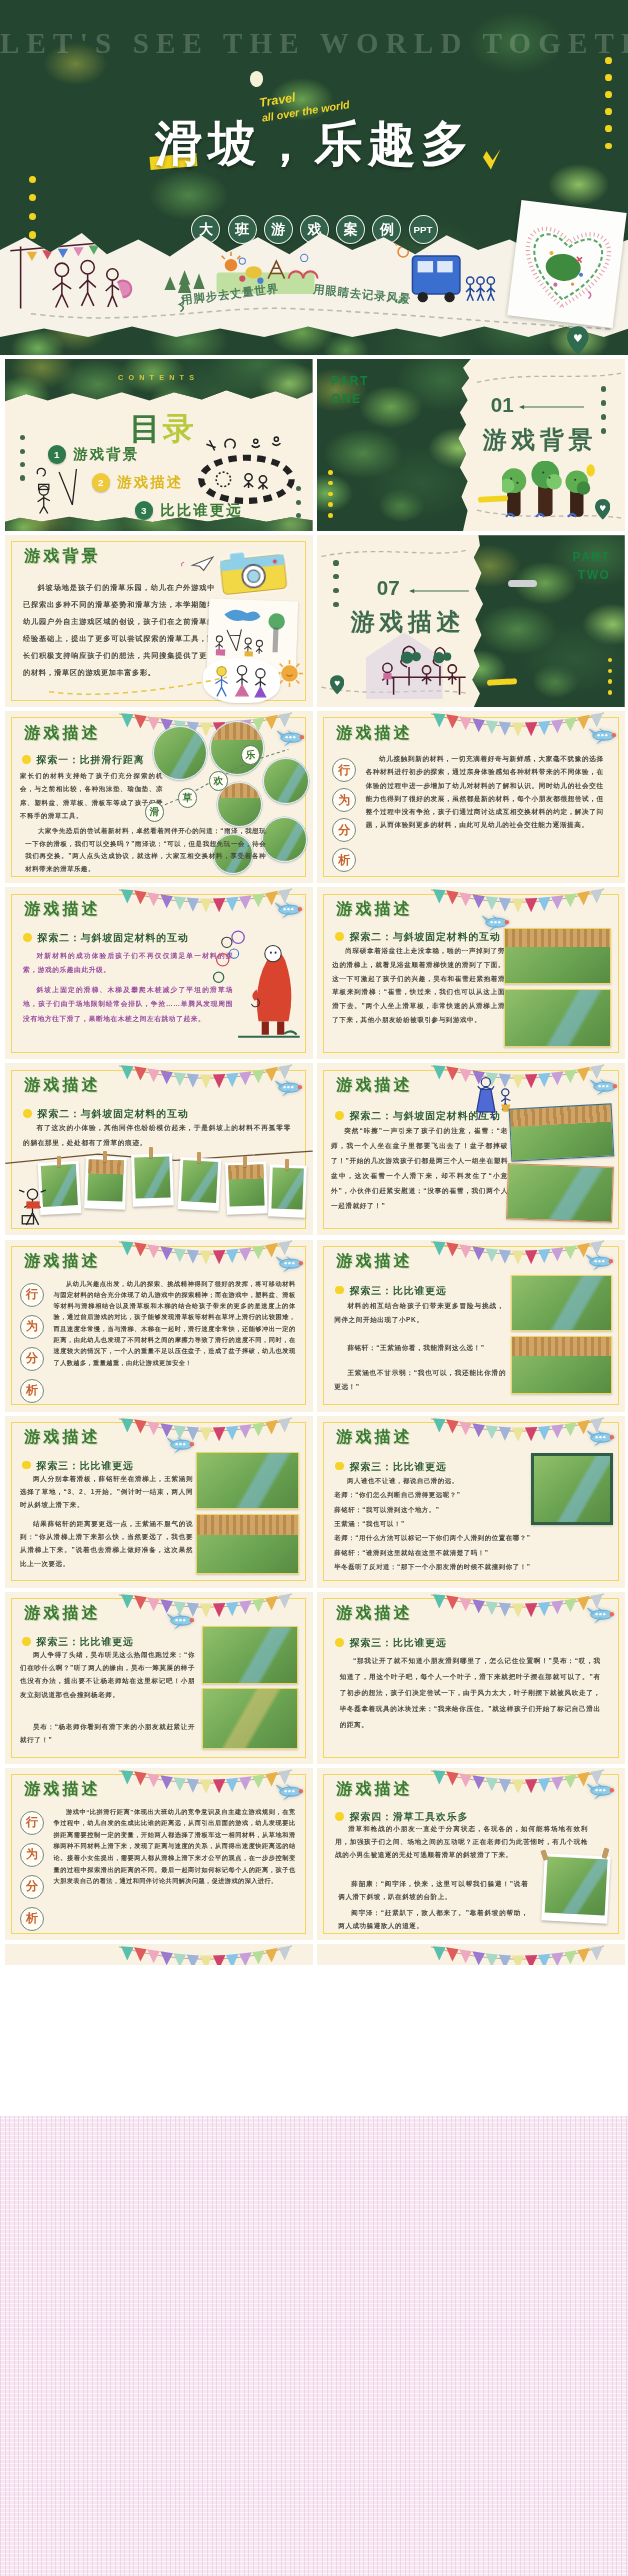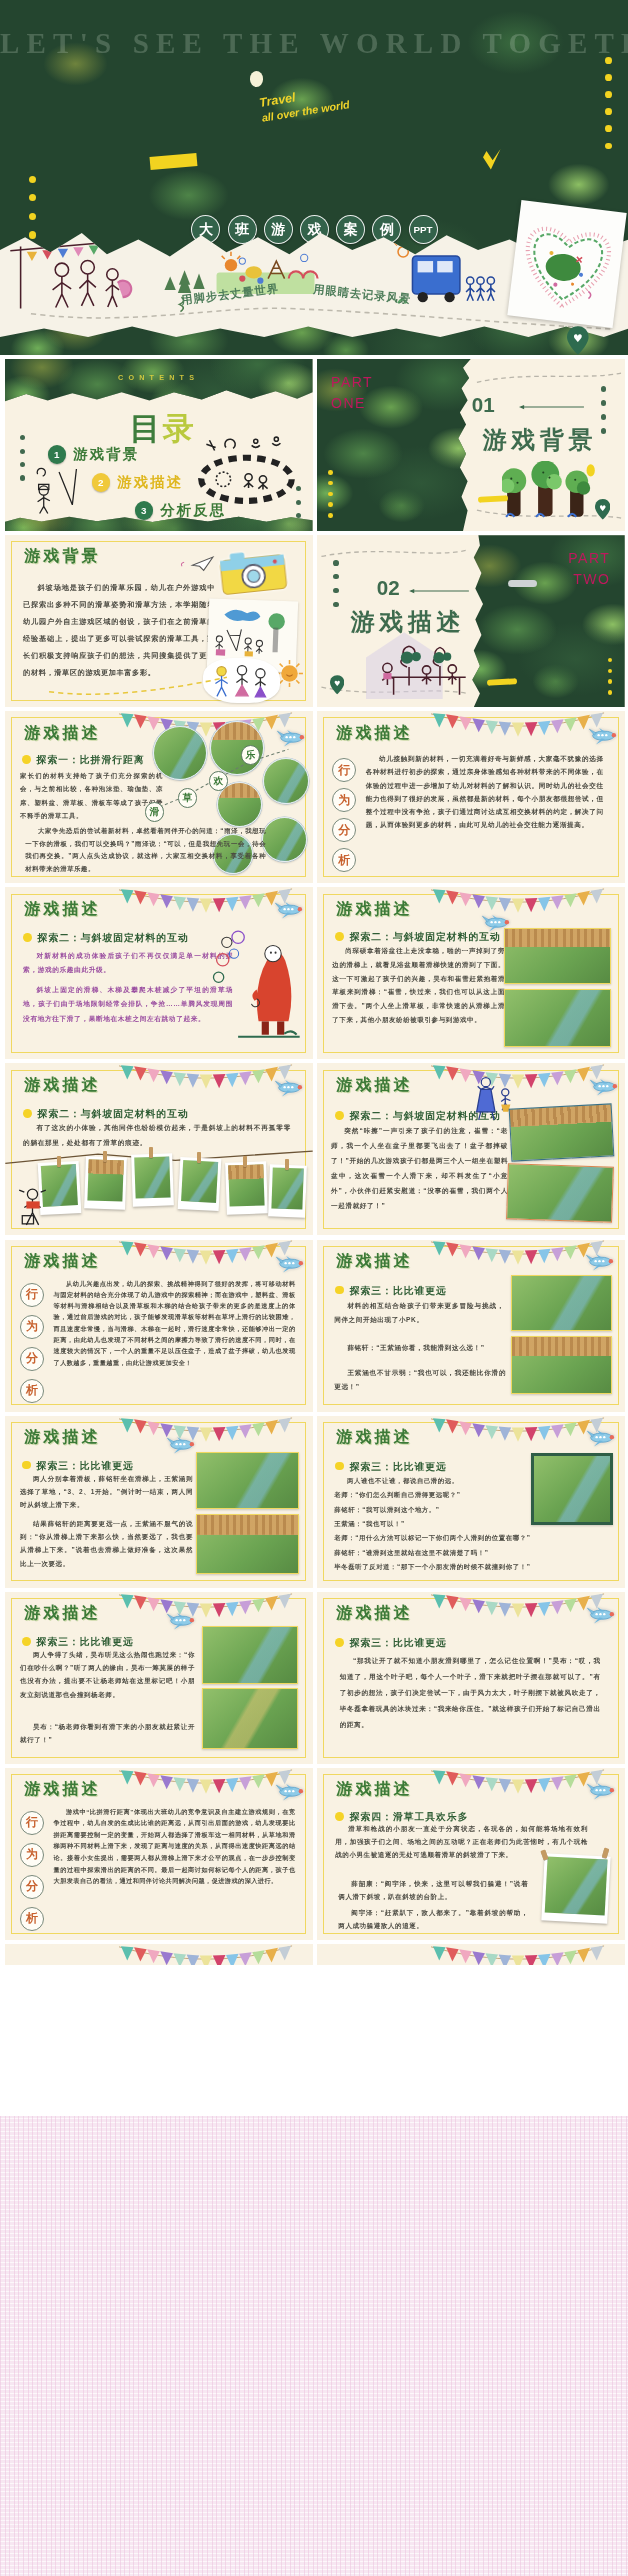--- a/index.html
+++ b/index.html
@@ -93,21 +93,21 @@
   .toc-label{font-size:14.4px;font-weight:900;letter-spacing:2.1px;}
   .tg .toc-num{background:#2f7a4d;} .tg .toc-label{color:#3c7a38;}
   .ty .toc-num{background:#f0c93a;} .ty .toc-label{color:#dfb71f;}
   .c-contents .dots-l{left:15.5px;top:72px;} .c-contents .dots-l i{width:5.2px;height:5.2px;margin:4.1px 0;}
   .c-contents .dots-r{right:11.3px;top:123px;} .c-contents .dots-r i{width:5.2px;height:5.2px;margin:4.1px 0;}
 
   
   .half{position:absolute;top:0;bottom:0;width:50%;overflow:hidden;}
   .c-part1 .half{left:0;clip-path:polygon(0 0,100% 0,95% 5%,99% 11%,94% 17%,98% 24%,93% 31%,97% 38%,92% 46%,97% 55%,93% 63%,98% 71%,94% 80%,98% 88%,95% 100%,0 100%);}
   .c-part2 .half{right:0;clip-path:polygon(5% 0,100% 0,100% 100%,2% 100%,6% 92%,1% 84%,6% 76%,2% 67%,7% 58%,3% 49%,8% 40%,3% 31%,7% 22%,2% 13%,6% 6%);}
-  .part-label{position:absolute;color:#be185d;font-size:14px;font-weight:400;letter-spacing:1.5px;line-height:1.5;width:57px;}
+  .part-label{position:absolute;color:#15803d;font-size:12px;font-weight:700;letter-spacing:1.5px;line-height:1.5;width:57px;}
   .c-part1 .part-label{left:14.4px;top:13.4px;}
   .c-part2 .part-label{right:14.4px;top:12.4px;text-align:right;}
   .pnum{position:absolute;font-size:20.6px;font-weight:800;color:#3e6b4e;}
   .parrow{position:absolute;}
   .ptitle{position:absolute;font-size:24px;font-weight:900;color:#3e6b4e;letter-spacing:4.6px;}
   .ydash{position:absolute;width:30px;height:5.7px;background:#f2d320;border-radius:3.1px;transform:rotate(-3deg);}
   .curve{position:absolute;left:0;width:100%;height:20.6px;}
   .graybar{position:absolute;width:29px;height:6.7px;background:#cfd2d4;border-radius:3.6px;}
   .house-sil{position:absolute;width:77px;height:67px;background:#d9d0e6;opacity:.55;clip-path:polygon(50% 0,100% 38%,100% 100%,0 100%,0 38%);}
 
@@ -185,20 +185,21 @@
       <div class="river r2"></div>
     </div>
     <div class="cover-eyebrow">LET'S SEE THE WORLD TOGETHER</div>
     <div class="cover-moon"></div>
     <div class="cover-script">
       <span>Travel</span>
       <small>all over the world</small>
     </div>
     <div class="hl1"></div>
     <div class="hl2"></div>
+    <h1 class="cover-title" style="margin:0">滑坡，乐趣多</h1>
     <div class="badges">
       <span class="badge">大</span>
       <span class="badge">班</span>
       <span class="badge">游</span>
       <span class="badge">戏</span>
       <span class="badge">案</span>
       <span class="badge">例</span>
       <span class="badge ppt">PPT</span>
     </div>
     <div class="dots yellow cover-dots-l">
@@ -315,21 +316,21 @@
       <div class="toc-item tg" style="left:43px;top:86px;">
         <span class="toc-num">1</span>
         <span class="toc-label">游戏背景</span>
       </div>
       <div class="toc-item ty" style="left:87px;top:114px;">
         <span class="toc-num">2</span>
         <span class="toc-label">游戏描述</span>
       </div>
       <div class="toc-item tg" style="left:130px;top:142px;">
         <span class="toc-num">3</span>
-        <span class="toc-label">分析反思</span>
+        <span class="toc-label">比比谁更远</span>
       </div>
       <div class="dots green dots-l">
           <i></i>
           <i></i>
           <i></i>
           <i></i>
         </div>
       <div class="dots green dots-r">
           <i></i>
           <i></i>
@@ -380,21 +381,21 @@
           <i style="width:5.7px;height:5.7px;margin:4.1px 0;"></i>
           <i style="width:5.7px;height:5.7px;margin:4.1px 0;"></i>
         </div>
       <div class="dots yellow" style="left:11.3px;bottom:10.3px;">
           <i style="width:4.6px;height:4.6px;margin:3.1px 0;"></i>
           <i style="width:4.6px;height:4.6px;margin:3.1px 0;"></i>
           <i style="width:4.6px;height:4.6px;margin:3.1px 0;"></i>
           <i style="width:4.6px;height:4.6px;margin:3.1px 0;"></i>
           <i style="width:4.6px;height:4.6px;margin:3.1px 0;"></i>
         </div>
-      <div class="pnum" style="left:155px;top:34px;">01</div>
+      <div class="pnum" style="left:174px;top:34px;">01</div>
       <svg class="parrow" style="left:202px;top:45px;" width="67" height="6.2" viewBox="0 0 130 12">
           <line x1="4" y1="6" x2="126" y2="6" stroke="#3e6b4e" stroke-width="2"></line>
           <polygon points="0,6 10,2 10,10" fill="#3e6b4e"></polygon>
         </svg>
       <div class="ptitle" style="left:166px;top:65px;">游戏背景</div>
       <svg style="position:absolute;left:185px;top:102px;" width="98" height="58" viewBox="0 0 190 112">
           <use href="#trees3"></use>
         </svg>
       <div class="ydash" style="left:161px;top:137px;"></div>
       <svg style="position:absolute;right:14.4px;bottom:11.3px;" width="15.5" height="20.6" viewBox="0 0 28 37">
@@ -491,21 +492,21 @@
           <i style="width:5.7px;height:5.7px;margin:4.1px 0;"></i>
           <i style="width:5.7px;height:5.7px;margin:4.1px 0;"></i>
           <i style="width:5.7px;height:5.7px;margin:4.1px 0;"></i>
         </div>
       <div class="dots yellow" style="right:12.4px;bottom:9.3px;">
           <i style="width:4.6px;height:4.6px;margin:3.1px 0;"></i>
           <i style="width:4.6px;height:4.6px;margin:3.1px 0;"></i>
           <i style="width:4.6px;height:4.6px;margin:3.1px 0;"></i>
           <i style="width:4.6px;height:4.6px;margin:3.1px 0;"></i>
         </div>
-      <div class="pnum" style="left:60px;top:41px;">02</div>
+      <div class="pnum" style="left:60px;top:41px;">07</div>
       <svg class="parrow" style="left:92px;top:53px;" width="62" height="6.2" viewBox="0 0 120 12">
           <line x1="4" y1="6" x2="116" y2="6" stroke="#3e6b4e" stroke-width="2"></line>
           <polygon points="0,6 10,2 10,10" fill="#3e6b4e"></polygon>
         </svg>
       <div class="ptitle" style="left:34px;top:71px;">游戏描述</div>
       <div class="house-sil" style="left:49px;top:97px;"></div>
       <svg style="position:absolute;left:56px;top:106px;" width="103" height="57" viewBox="0 0 200 110">
         <g stroke="#4a1f2b" stroke-width="3" fill="none">
           <path d="M70,10 q-16,4 -10,22 q-14,10 6,18 M70,10 q16,4 10,22"></path>
           <path d="M130,12 q-14,6 -8,20 q-12,10 6,16 M130,12 q14,6 8,20"></path>

